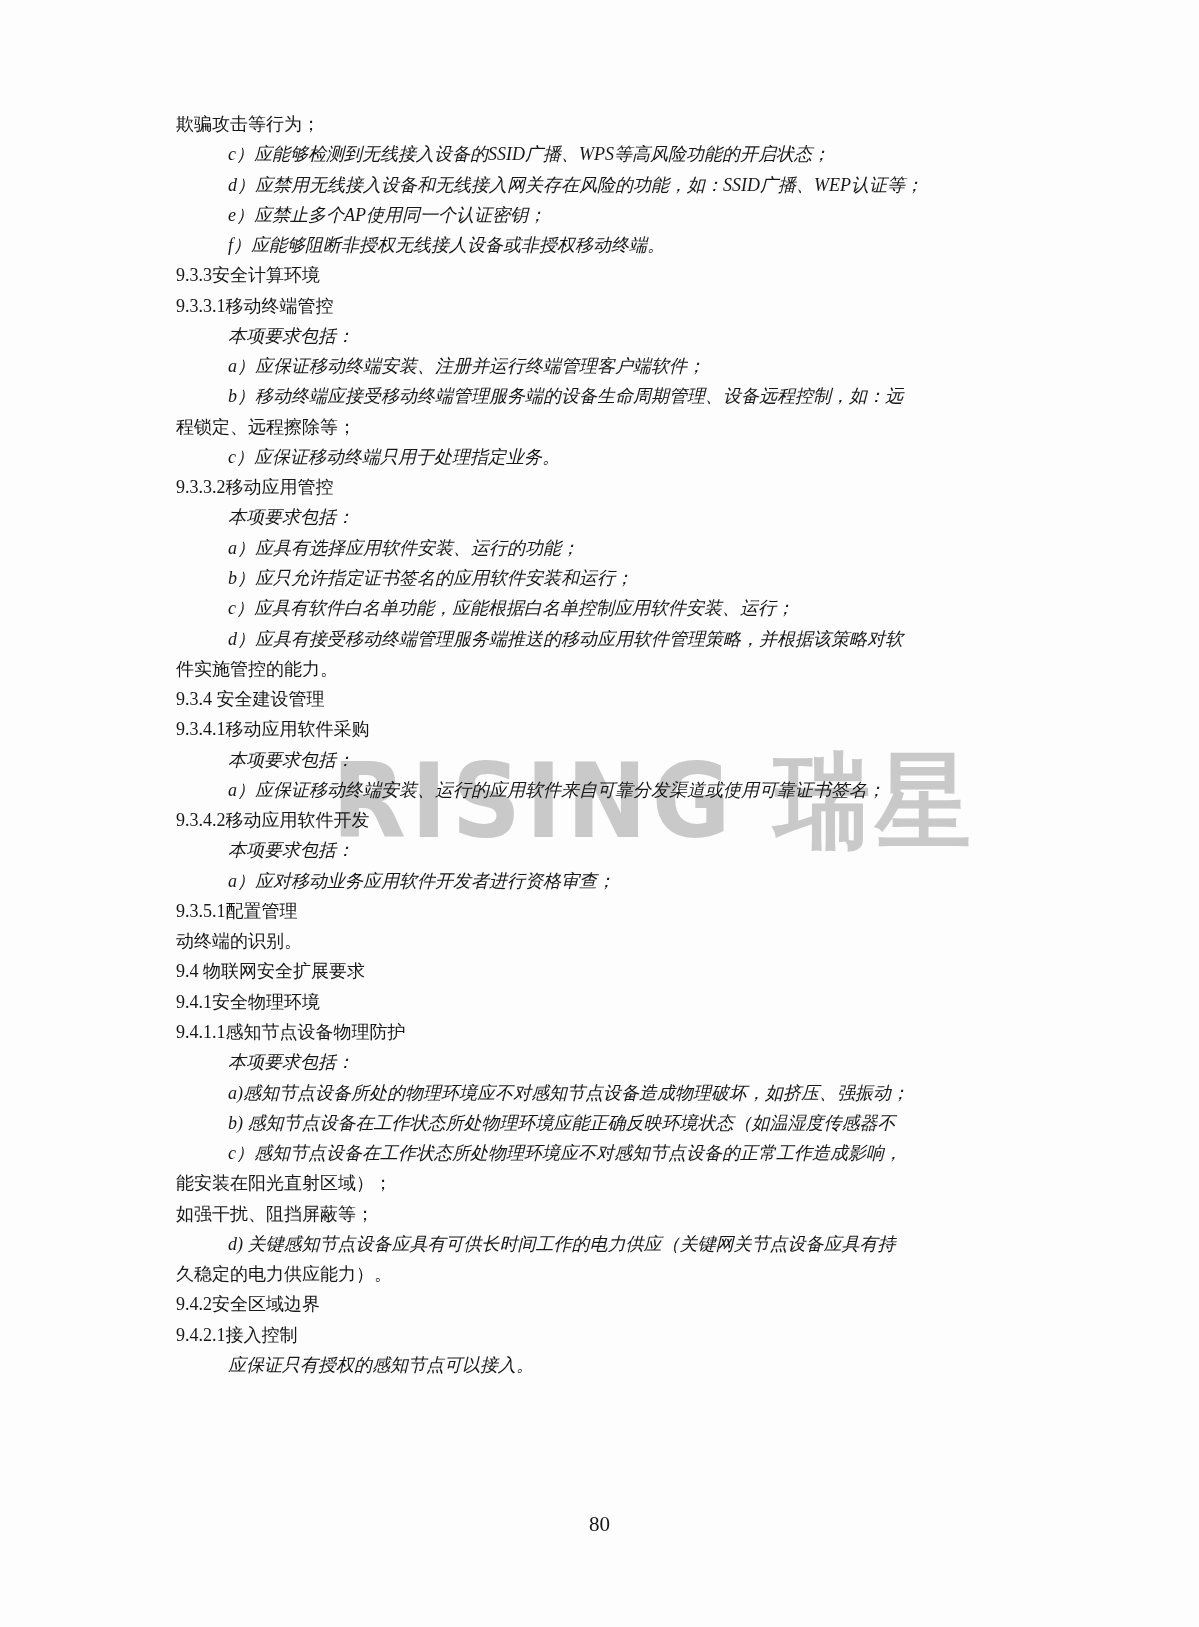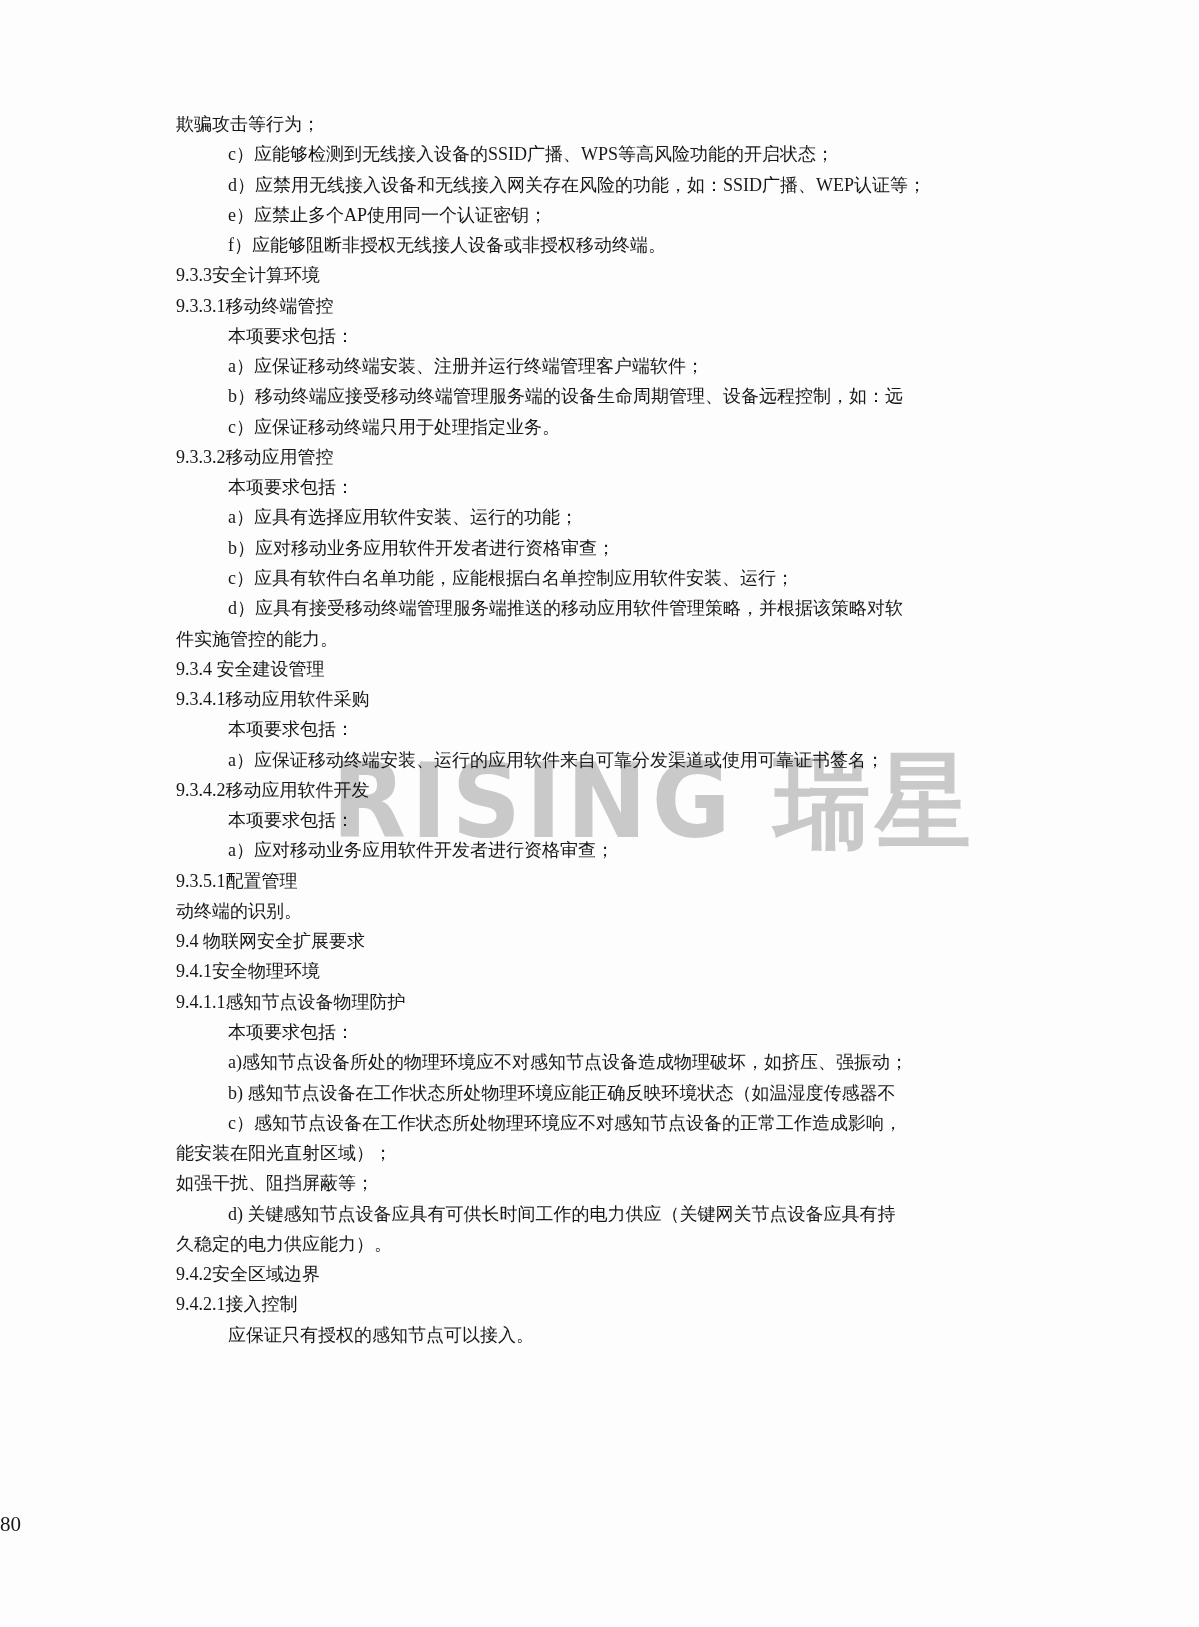--- a/index.html
+++ b/index.html
@@ -34,26 +34,27 @@
     width: 880px;
     z-index: 2;
     font-size: 18px;
     line-height: 30.28px;
     color: #171717;
   }
   .line {
     white-space: nowrap;
     height: 30.28px;
   }
-  .line.indent { padding-left: 52px; }
+  .line.indent { padding-left: 52px; font-style: italic; }
   .page-number {
     position: absolute;
     top: 1512px; left: 0;
     width: 100%;
     z-index: 2;
+    text-align: center;
     font-size: 21px;
     color: #171717;
   }
 </style>
 </head>
 <body>
 
 <div class="page">
   <div class="watermark">RISING 瑞星</div>
 
@@ -61,25 +62,26 @@
       <div class="line">欺骗攻击等行为；</div>
       <div class="line indent">c）应能够检测到无线接入设备的SSID广播、WPS等高风险功能的开启状态；</div>
       <div class="line indent">d）应禁用无线接入设备和无线接入网关存在风险的功能，如：SSID广播、WEP认证等；</div>
       <div class="line indent">e）应禁止多个AP使用同一个认证密钥；</div>
       <div class="line indent">f）应能够阻断非授权无线接人设备或非授权移动终端。</div>
       <div class="line">9.3.3安全计算环境</div>
       <div class="line">9.3.3.1移动终端管控</div>
       <div class="line indent">本项要求包括：</div>
       <div class="line indent">a）应保证移动终端安装、注册并运行终端管理客户端软件；</div>
       <div class="line indent">b）移动终端应接受移动终端管理服务端的设备生命周期管理、设备远程控制，如：远</div>
+      <div class="line">程锁定、远程擦除等；</div>
       <div class="line indent">c）应保证移动终端只用于处理指定业务。</div>
       <div class="line">9.3.3.2移动应用管控</div>
       <div class="line indent">本项要求包括：</div>
       <div class="line indent">a）应具有选择应用软件安装、运行的功能；</div>
-      <div class="line indent">b）应对移动业务应用软件开发者进行资格审查；</div>
+      <div class="line indent">b）应只允许指定证书签名的应用软件安装和运行；</div>
       <div class="line indent">c）应具有软件白名单功能，应能根据白名单控制应用软件安装、运行；</div>
       <div class="line indent">d）应具有接受移动终端管理服务端推送的移动应用软件管理策略，并根据该策略对软</div>
       <div class="line">件实施管控的能力。</div>
       <div class="line">9.3.4 安全建设管理</div>
       <div class="line">9.3.4.1移动应用软件采购</div>
       <div class="line indent">本项要求包括：</div>
       <div class="line indent">a）应保证移动终端安装、运行的应用软件来自可靠分发渠道或使用可靠证书签名；</div>
       <div class="line">9.3.4.2移动应用软件开发</div>
       <div class="line indent">本项要求包括：</div>
       <div class="line indent">a）应对移动业务应用软件开发者进行资格审查；</div>

